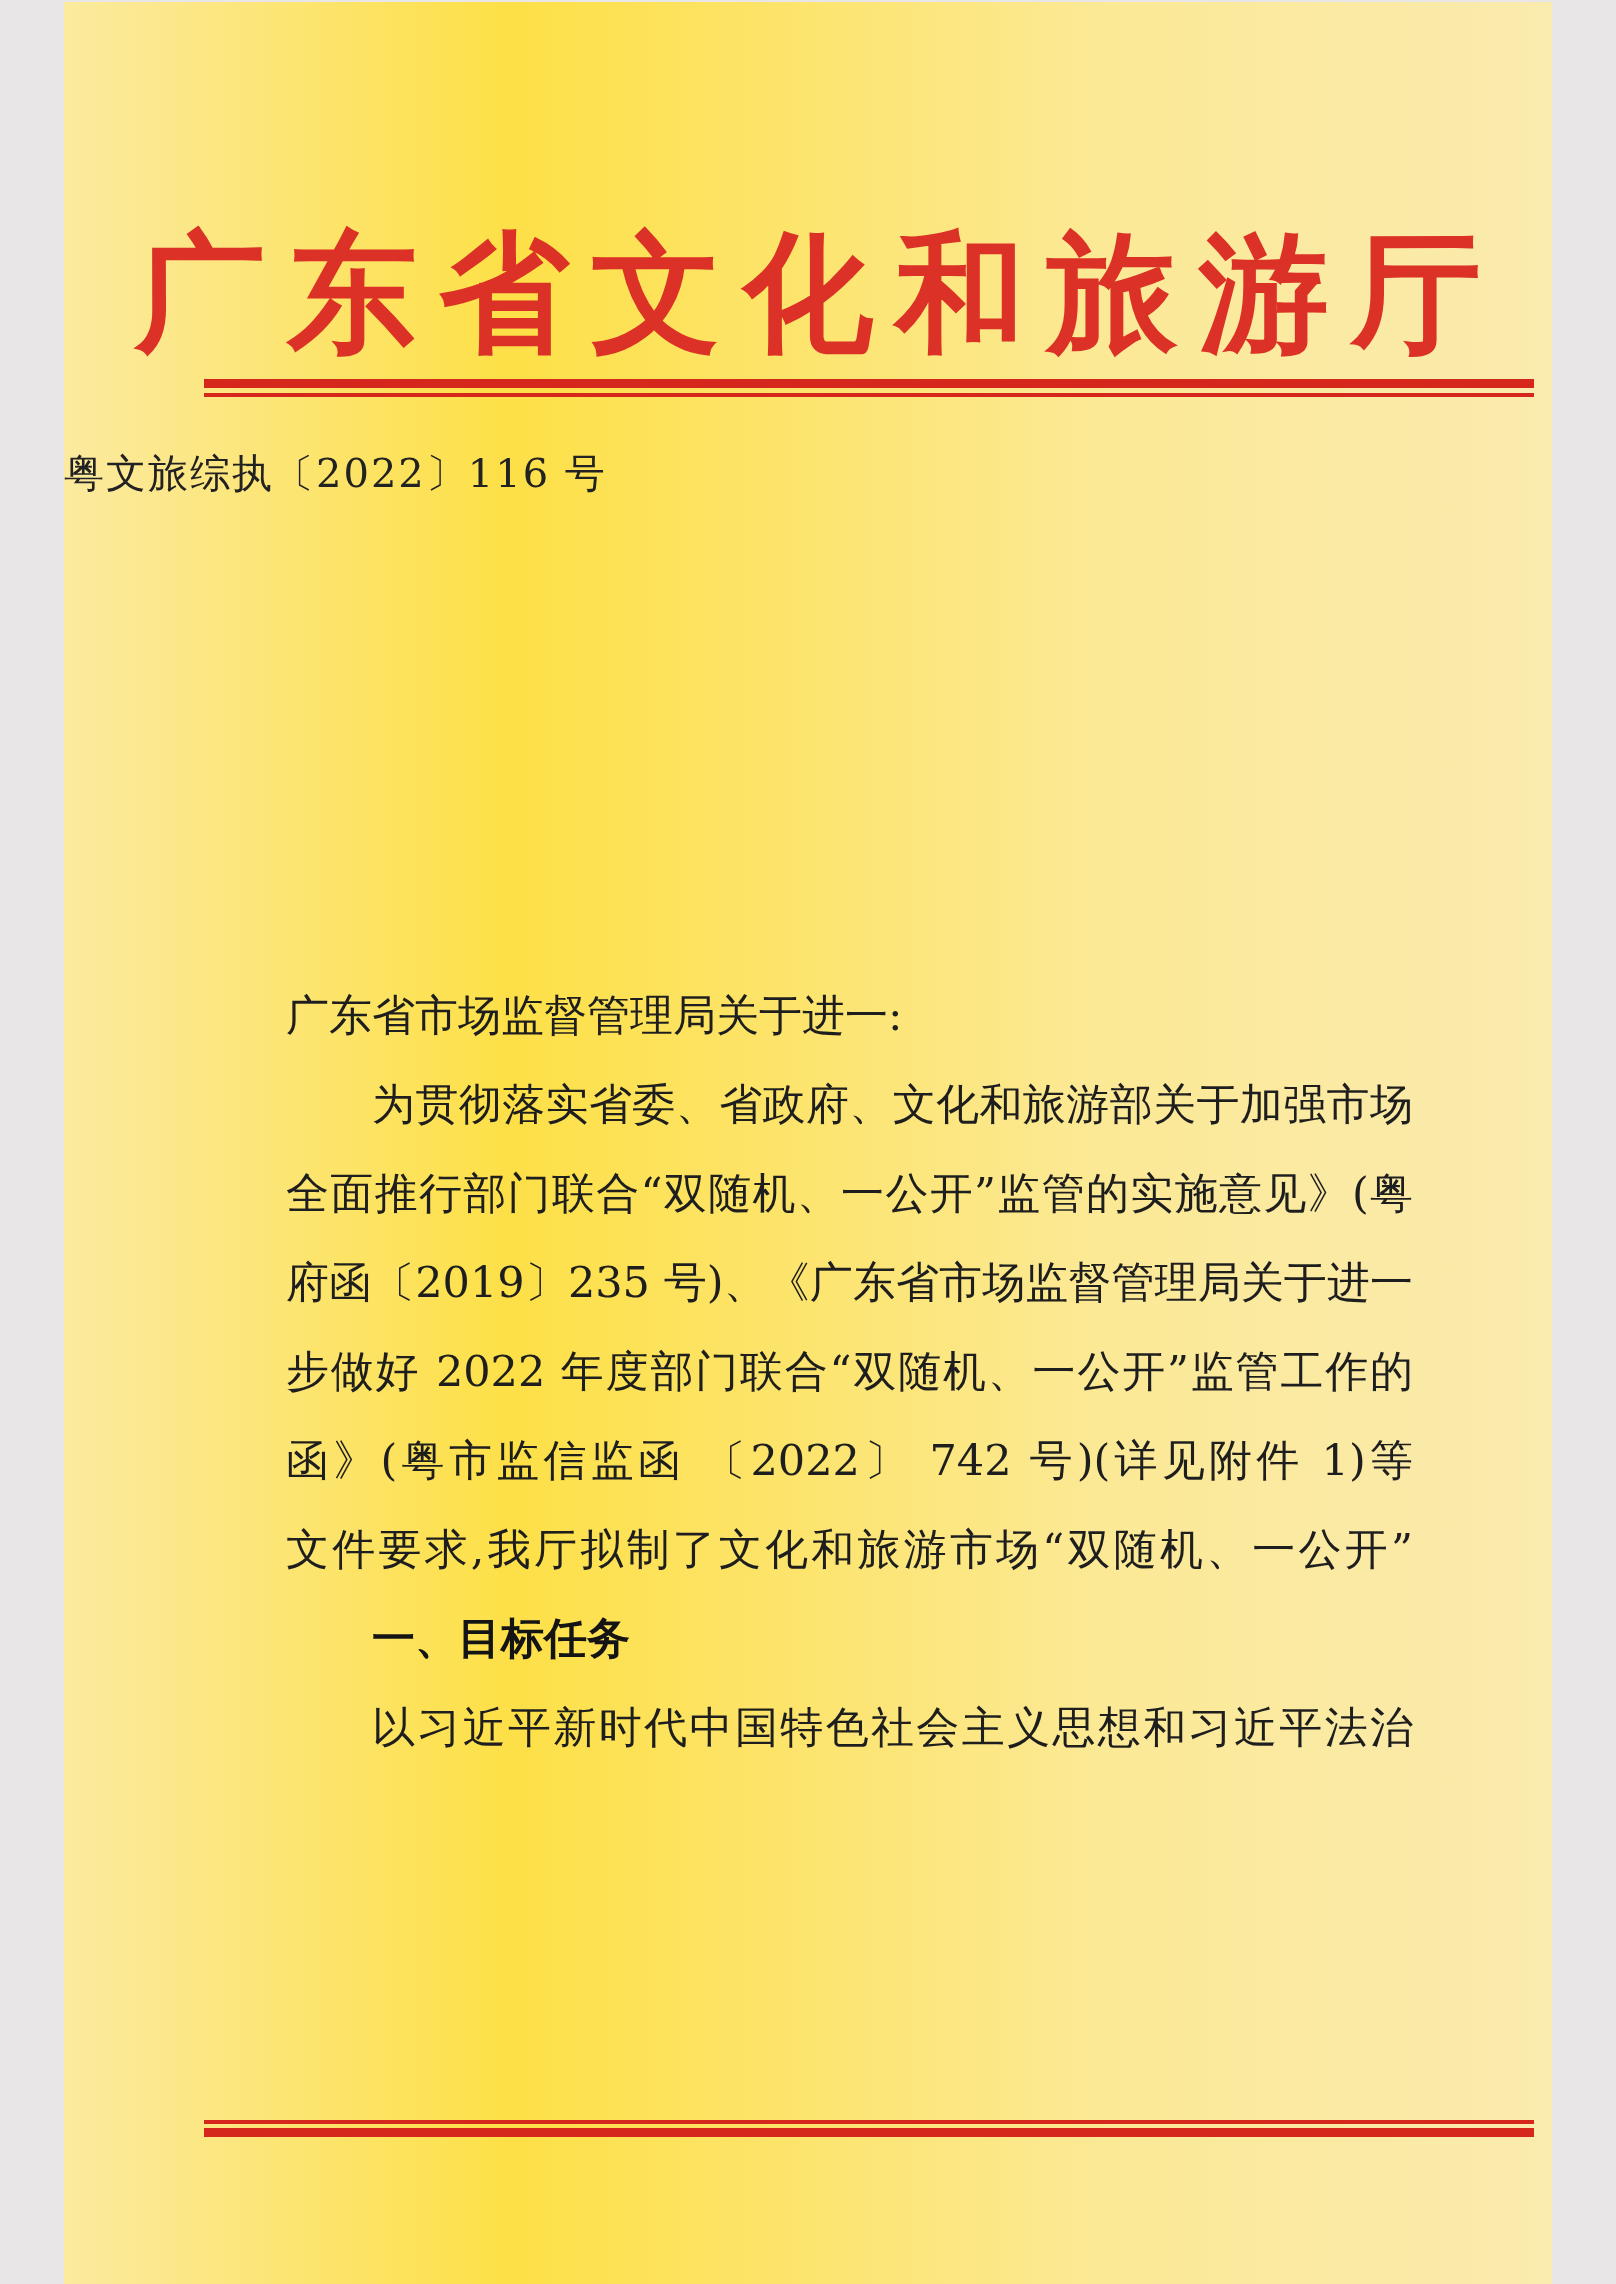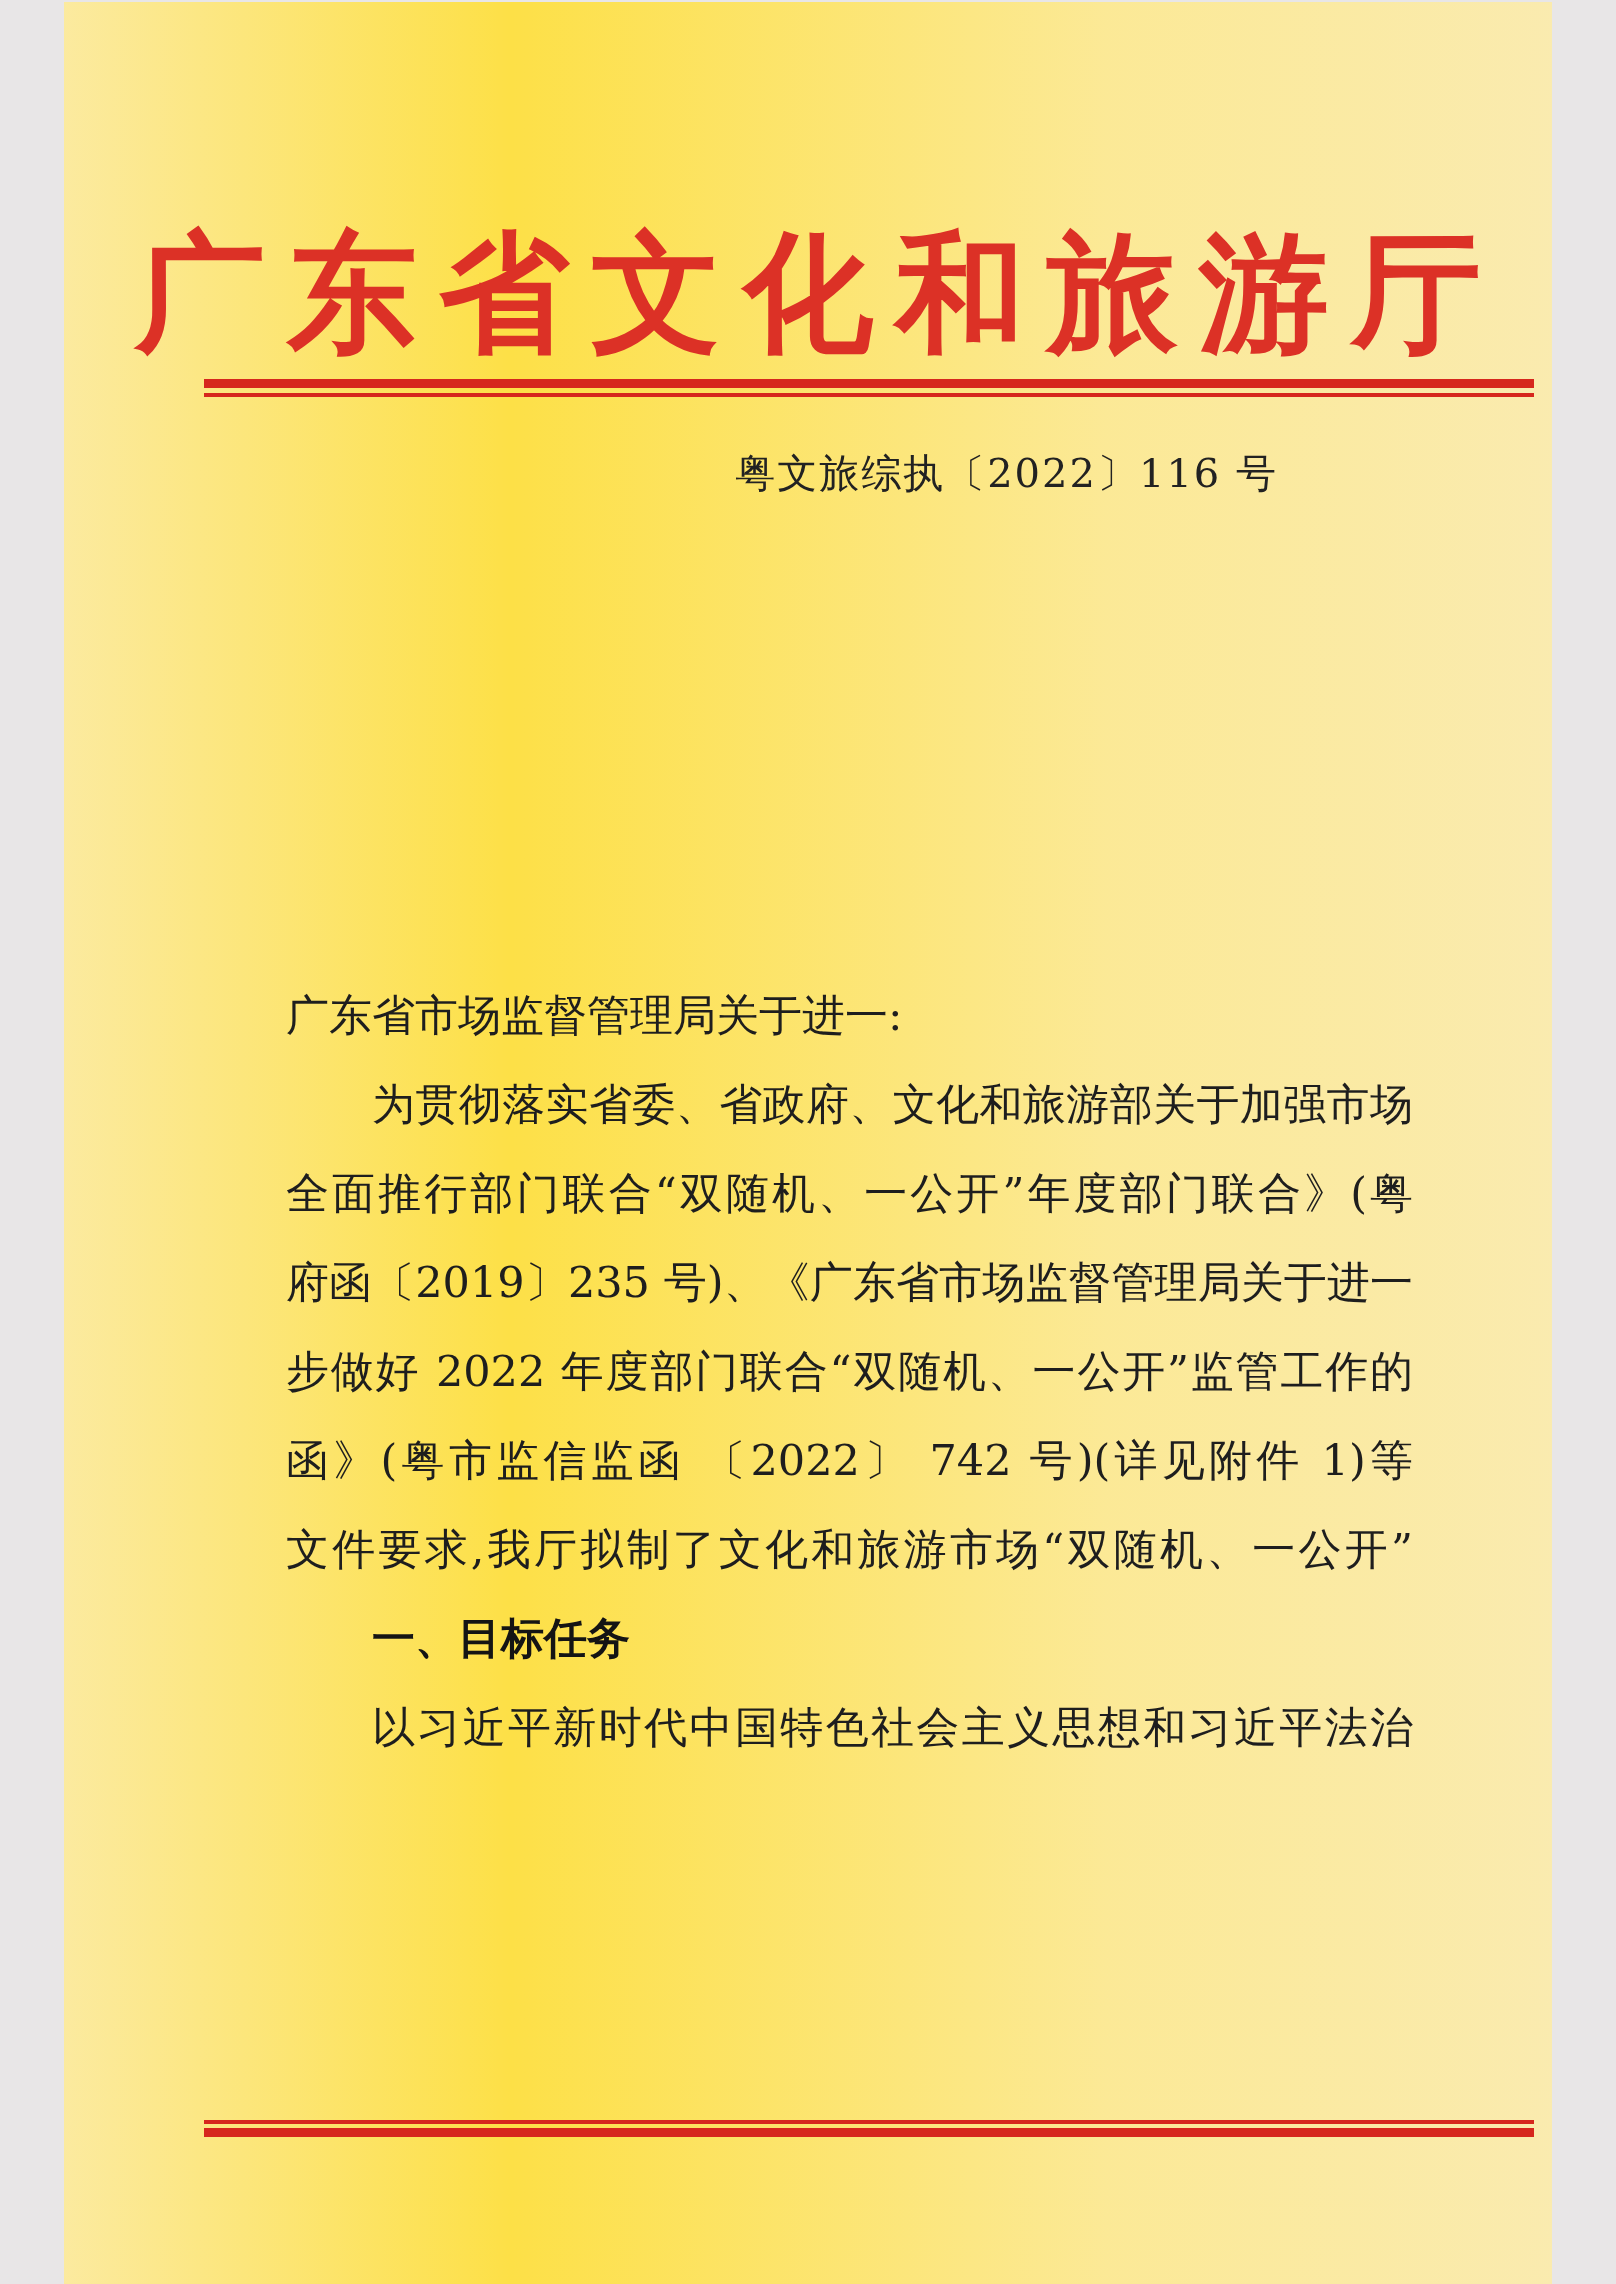--- a/index.html
+++ b/index.html
@@ -52,21 +52,20 @@
   .rule.top-thick  { top: 377px;  height: 9px; }
   .rule.top-thin   { top: 391px;  height: 3.9px;  }
   .rule.bot-thin   { top: 2118px; height: 3.9px;  }
   .rule.bot-thick  { top: 2126px; height: 8.5px; }
 
   .doc-number {
     position: absolute;
     top: 450px;
     left: 0;
     right: 274px;
-    text-align: right;
     font-size: 40px;
     line-height: 43px;
     letter-spacing: 2px;
     color: #222;
     font-family: "DejaVu Serif", serif;
   }
 
   .doc-title {
     position: absolute;
     top: 588px;
@@ -112,21 +111,21 @@
 
   <div class="rule top-thick"></div>
   <div class="rule top-thin"></div>
 
   <div class="doc-number">粤文旅综执〔2022〕116 号</div>
 
 
   <div class="body-block">
     <div class="line">广东省市场监督管理局关于进一:</div>
     <div class="line ind fill">为贯彻落实省委、省政府、文化和旅游部关于加强市场</div>
-    <div class="line fill">全面推行部门联合“双随机、一公开”年度部门联合》(粤</div>
+    <div class="line fill">全面推行部门联合“双随机、一公开”监管的实施意见》(粤</div>
     <div class="line fill">府函〔2019〕235 号)、《广东省市场监督管理局关于进一</div>
     <div class="line fill">步做好 2022 年度部门联合“双随机、一公开”监管工作的</div>
     <div class="line fill">函》(粤市监信监函 〔2022〕 742 号)(详见附件 1)等</div>
     <div class="line fill">文件要求,我厅拟制了文化和旅游市场“双随机、一公开”</div>
     <div class="line ind heading">一、目标任务</div>
     <div class="line ind fill">以习近平新时代中国特色社会主义思想和习近平法治</div>
   </div>
 
   <div class="rule bot-thin"></div>
   <div class="rule bot-thick"></div>

